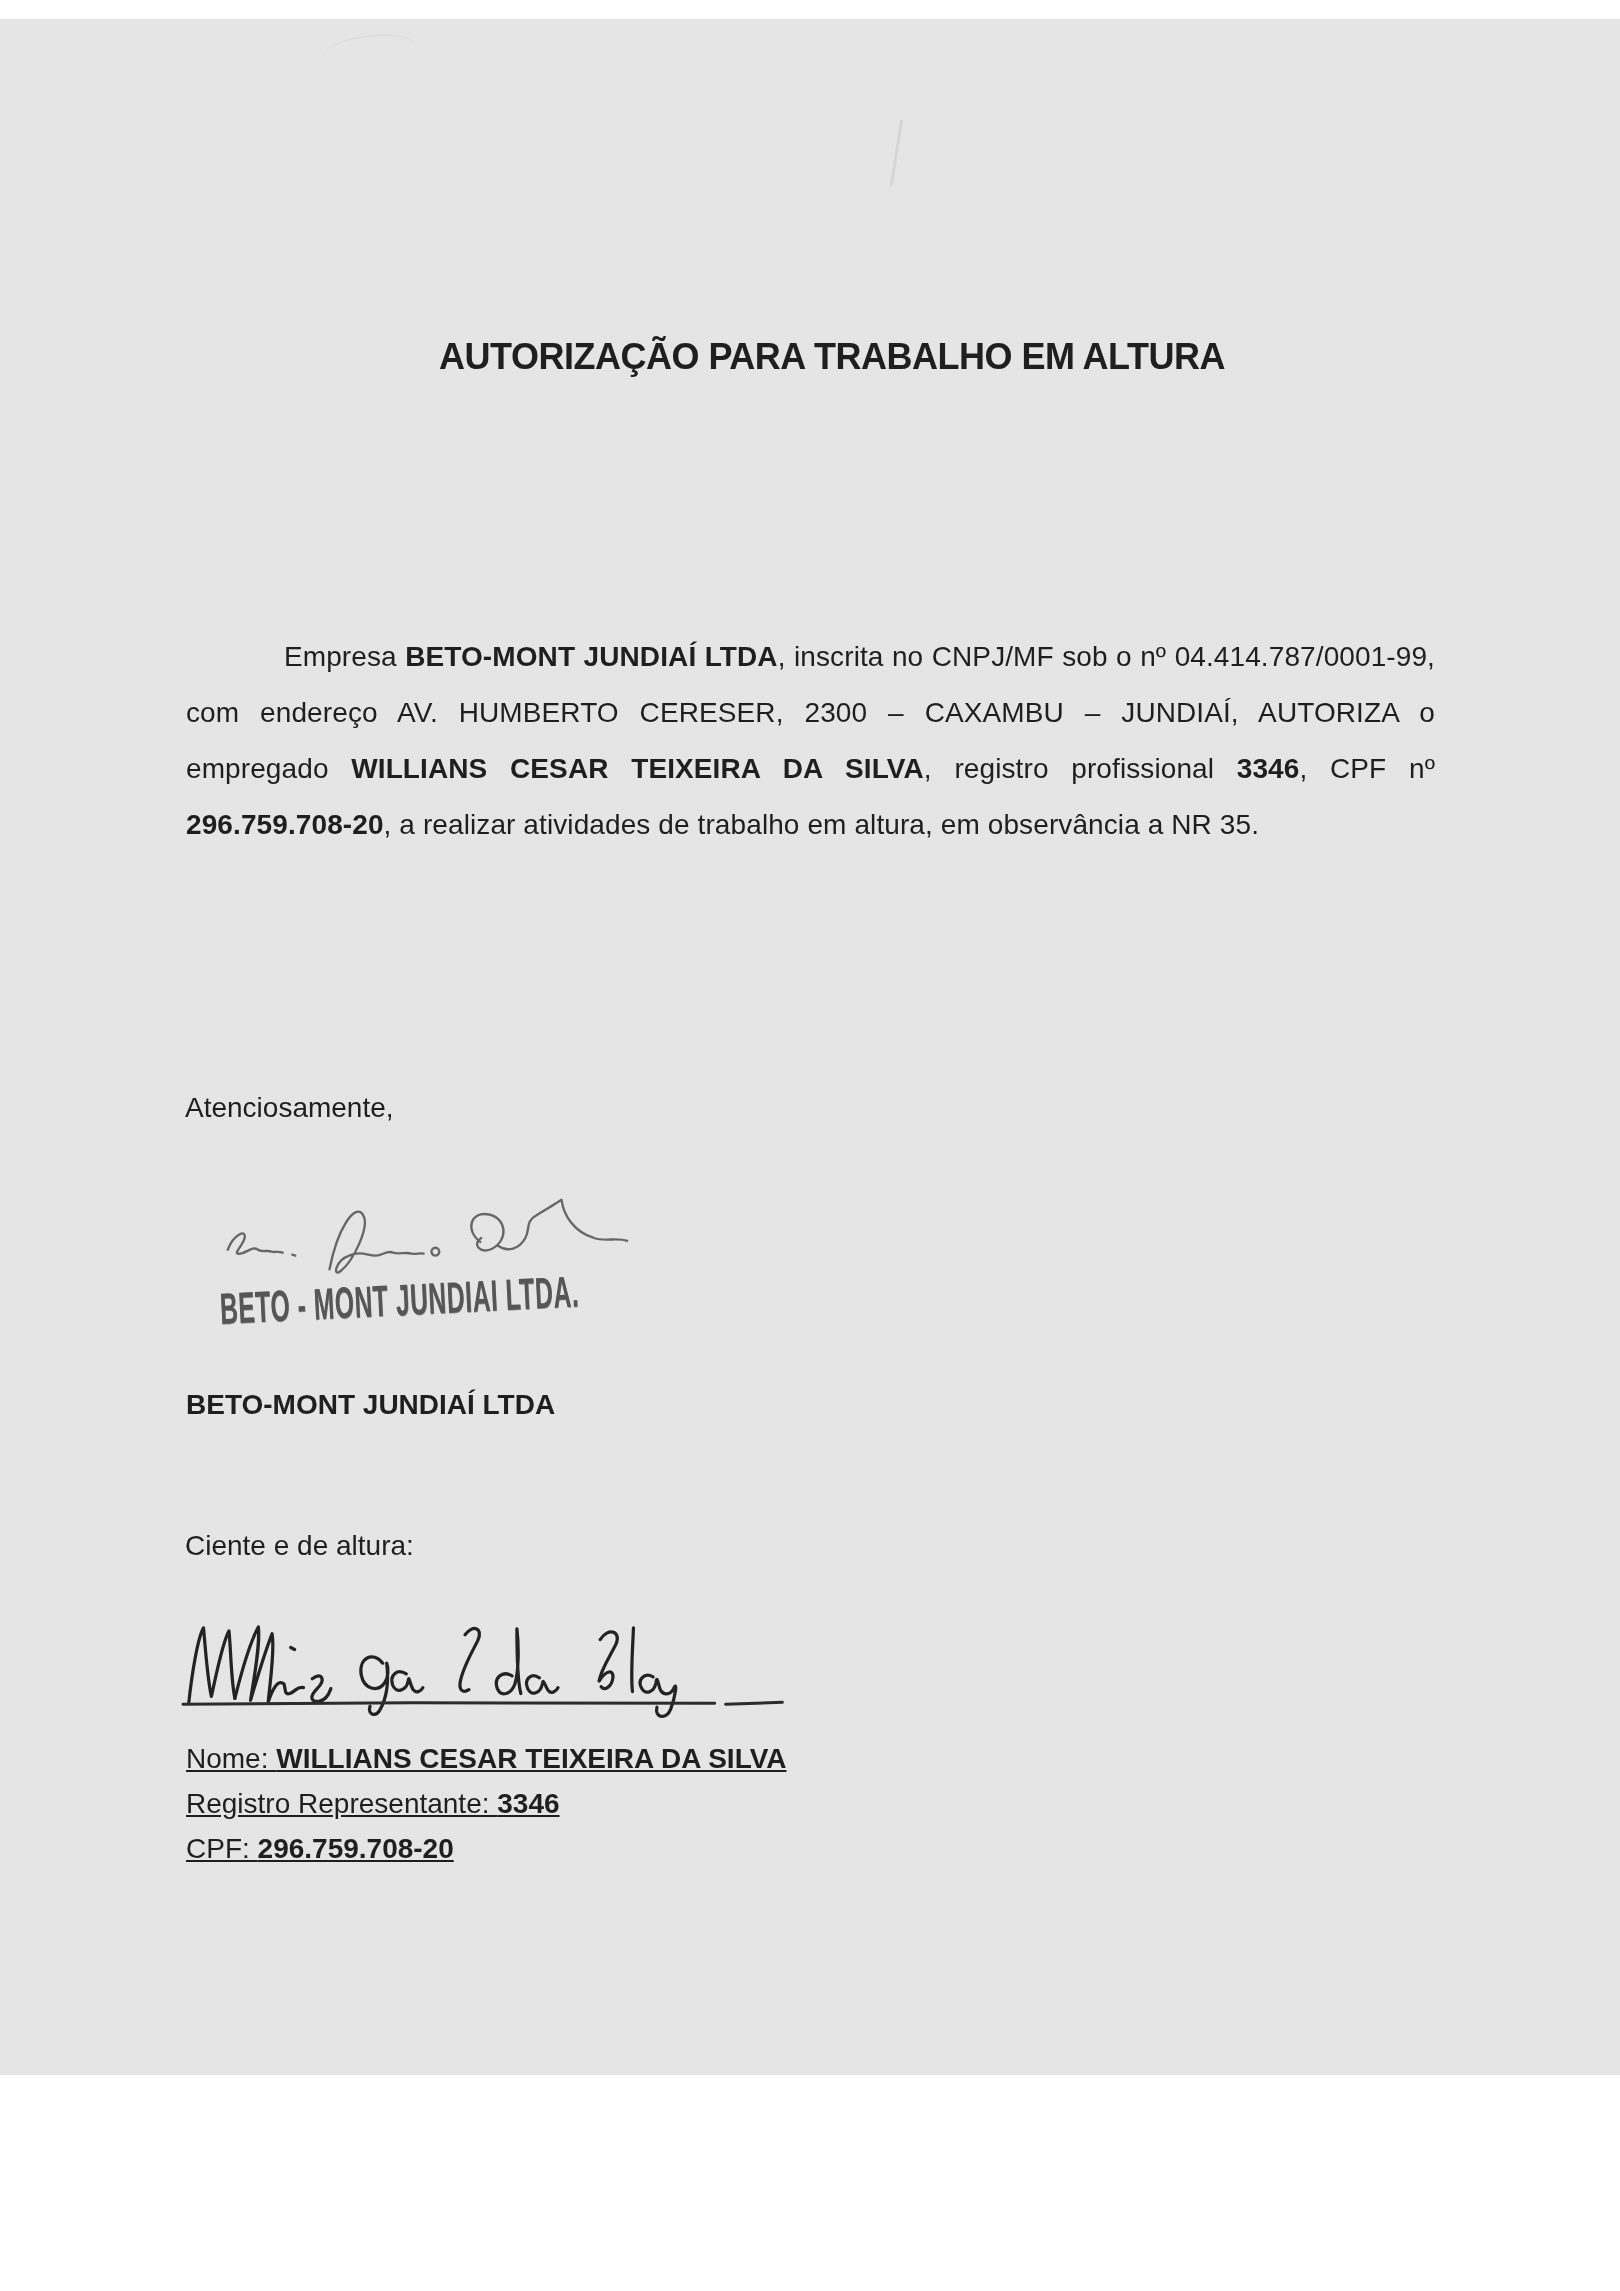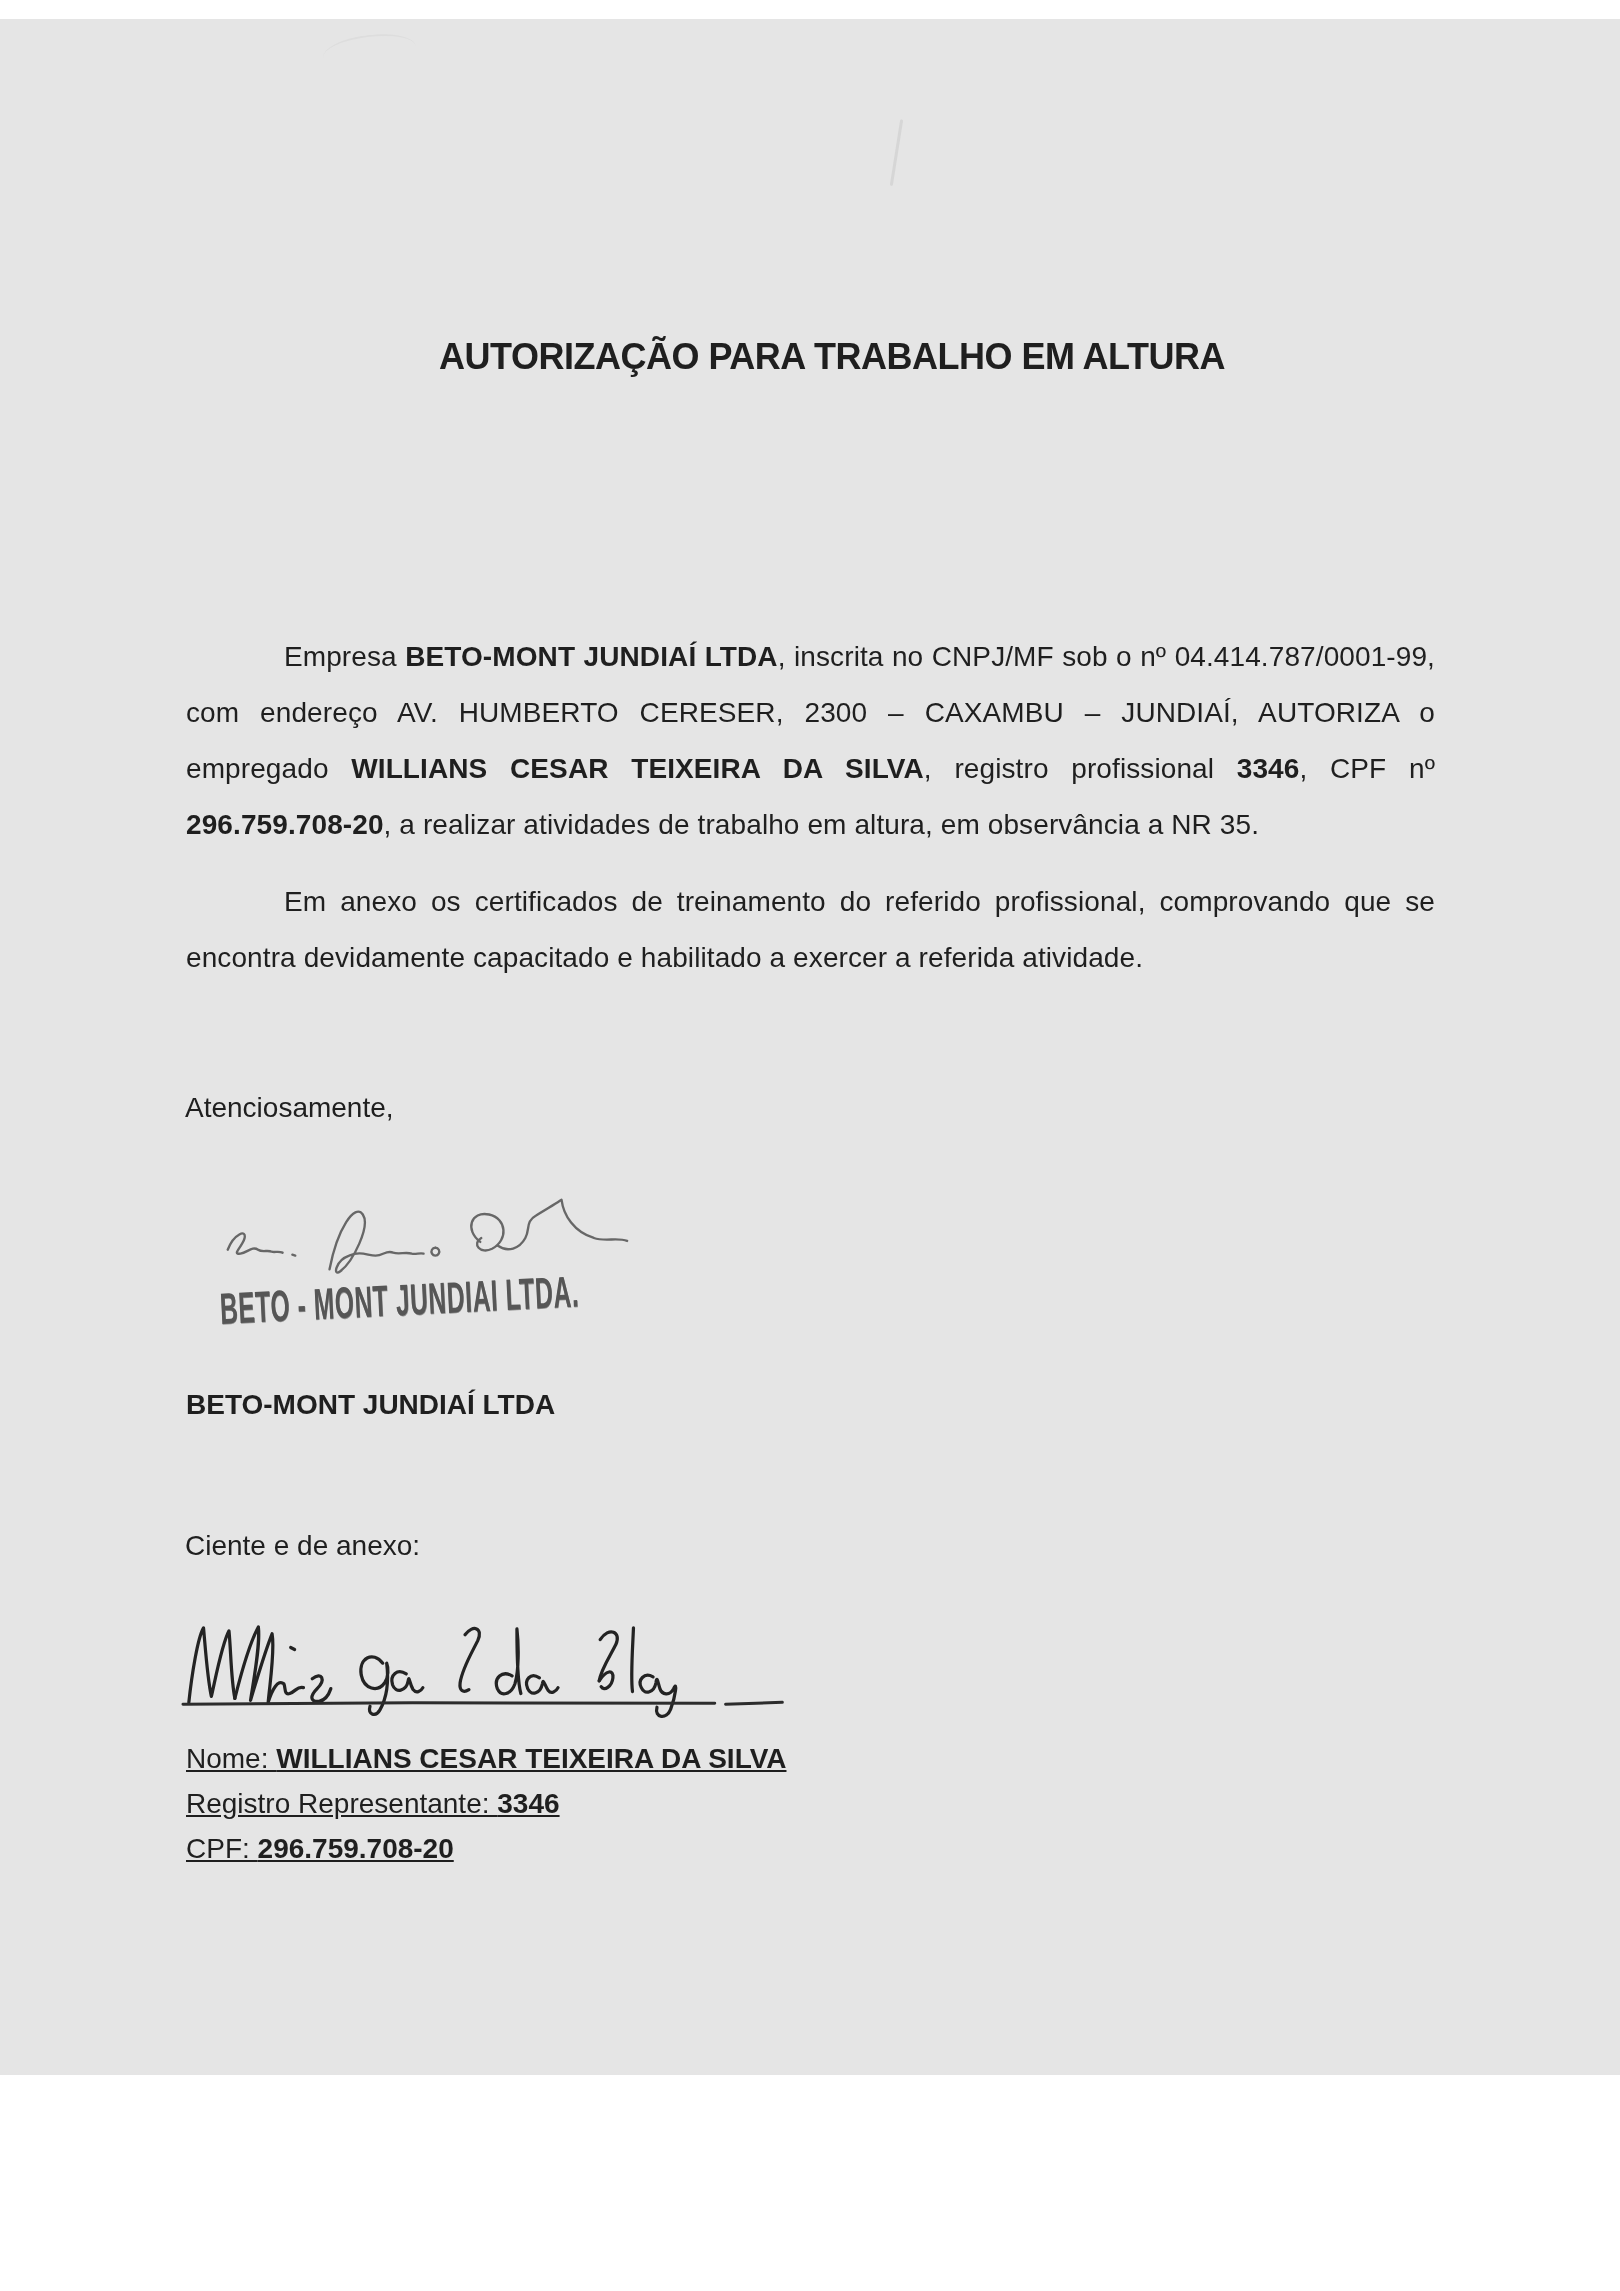--- a/index.html
+++ b/index.html
@@ -157,42 +157,41 @@
 
 <div class="page">
 
   <div class="artifact-smudge"></div>
   <div class="artifact-slash"></div>
 
   <h1 class="doc-title">AUTORIZAÇÃO PARA TRABALHO EM ALTURA</h1>
 
   <p class="bodytext indented p-authorization"><span>Empresa </span><b>BETO-MONT JUNDIAÍ LTDA</b><span>, inscrita no CNPJ/MF sob o nº 04.414.787/0001-99, com endereço AV. HUMBERTO CERESER, 2300 – CAXAMBU – JUNDIAÍ, AUTORIZA o empregado </span><b>WILLIANS CESAR TEIXEIRA DA SILVA</b><span>, registro profissional </span><b>3346</b><span>, CPF nº </span><b>296.759.708-20</b><span>, a realizar atividades de trabalho em altura, em observância a NR 35.</span></p>
 
-  <p class="bodytext indented p-attachments">Em anexo os certificados de treinamento do referido profissional, comprovando que se encontra devidamente capacitado e habilitado a exercer a referida atividade.</p>
 
   <p class="closing">Atenciosamente,</p>
 
   <svg class="sig-representative" width="421" height="93" viewBox="0 0 430 95" aria-hidden="true">
     <path d="M14,60 C20,44 34,38 31,49 C28,58 18,65 27,64 C34,63 39,56 45,60 C49,63 55,60 59,62 C62,63 66,61 70,63"></path>
     <path d="M80,65 l3,1"></path>
     <path d="M118,80 C126,38 144,12 152,24 C160,36 142,72 129,82 C121,88 124,71 138,66 C150,61 157,66 165,66 C173,66 176,60 183,63 C189,65 196,62 202,64 C206,65 210,63 214,64"></path>
     <path d="M226,58 a4,4 0 1 0 0.2,0"></path>
     <path d="M272,52 C256,40 262,20 281,24 C299,28 301,50 284,59 C272,65 263,54 273,48"></path>
     <path d="M290,56 C300,63 312,59 318,48 C323,39 318,31 329,25 C339,19 349,13 355,9 C357,25 368,42 388,48 C400,52 412,47 422,51"></path>
   </svg>
 
   <div class="stamp">
     <span class="stamp-inner">BETO - MONT JUNDIAI LTDA.</span>
   </div>
 
   <div class="company-block">
     <div><b>BETO-MONT JUNDIAÍ LTDA</b></div>
   </div>
 
-  <p class="ack-label">Ciente e de anexo:</p>
+  <p class="ack-label">Ciente e de altura:</p>
 
   <svg class="sig-employee" width="617" height="106" viewBox="0 0 630 108" aria-hidden="true">
     <path class="stroke" d="M8,86 C11,58 17,20 23,10 C25,32 27,62 31,80 C36,58 42,26 49,13 C51,33 51,62 55,82"></path>
     <path class="stroke" d="M55,82 C62,54 72,22 79,9 C81,27 75,58 71,84 C77,64 85,36 93,16 C96,33 91,64 89,86 C93,73 99,62 105,67 C107,71 105,79 111,77 C117,75 119,69 125,71"></path>
     <path class="stroke" d="M112,30 l4,2"></path>
     <path class="stroke" d="M134,62 C144,54 148,63 139,72 C132,79 131,86 141,85 C147,84 151,78 153,72"></path>
     <path class="stroke" d="M206,46 C196,33 181,41 184,58 C187,73 201,76 208,66 C212,60 212,51 210,46 C212,62 211,80 203,94 C199,101 190,99 193,90"></path>
     <path class="stroke" d="M230,57 C221,51 213,58 216,68 C219,77 230,75 232,64 C233,58 233,66 237,73 C240,77 245,75 247,71"></path>
     <path class="stroke" d="M290,17 C298,6 309,10 303,23 C296,37 287,52 285,66 C284,74 288,77 294,73"></path>
     <path class="stroke" d="M338,59 C328,53 319,61 323,72 C327,81 337,78 341,67 C345,54 345,28 343,11 C343,34 343,62 347,77"></path>

